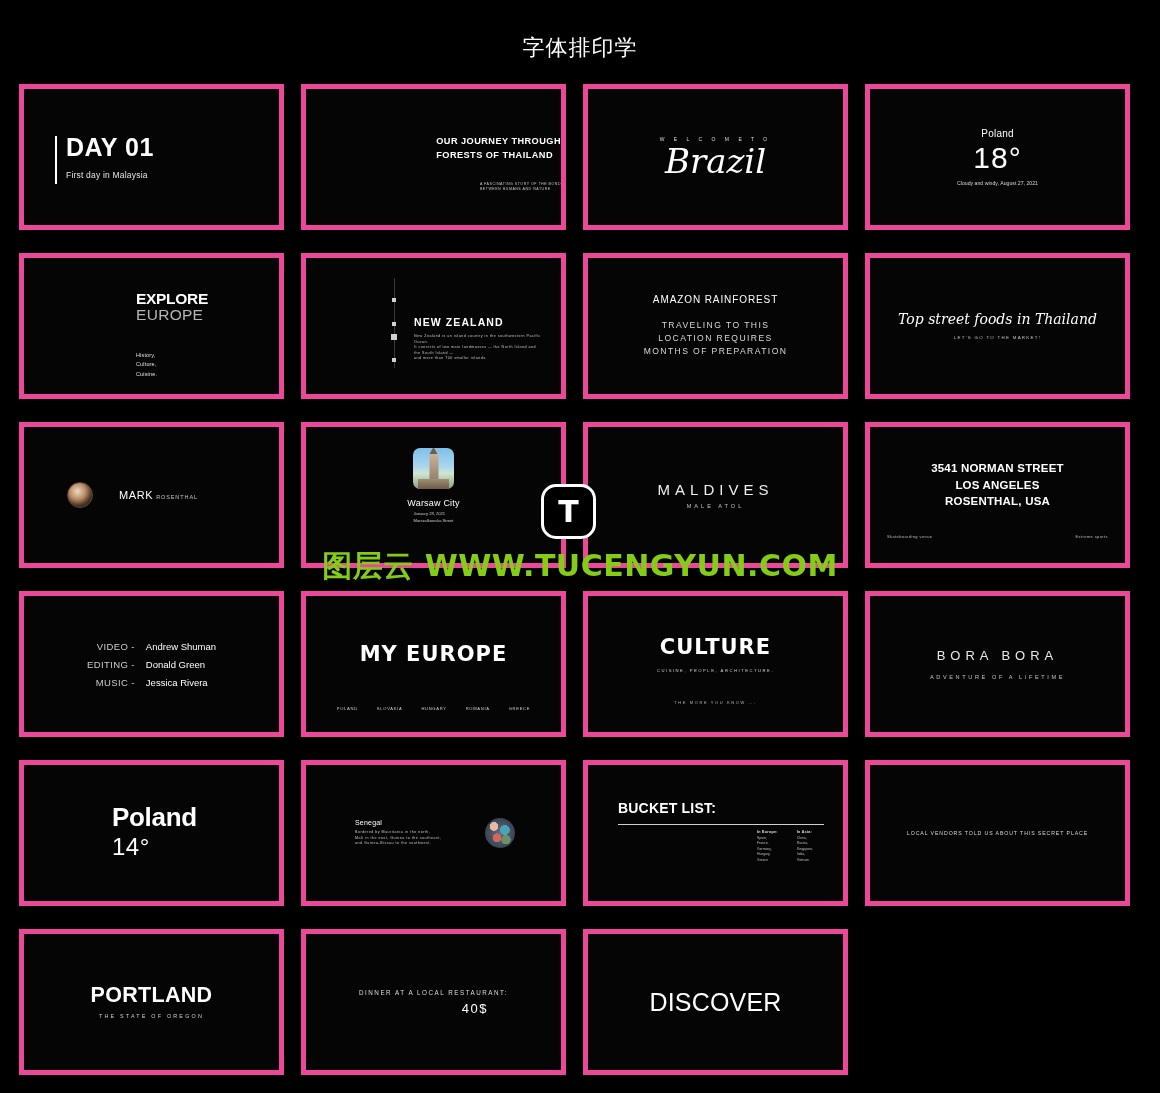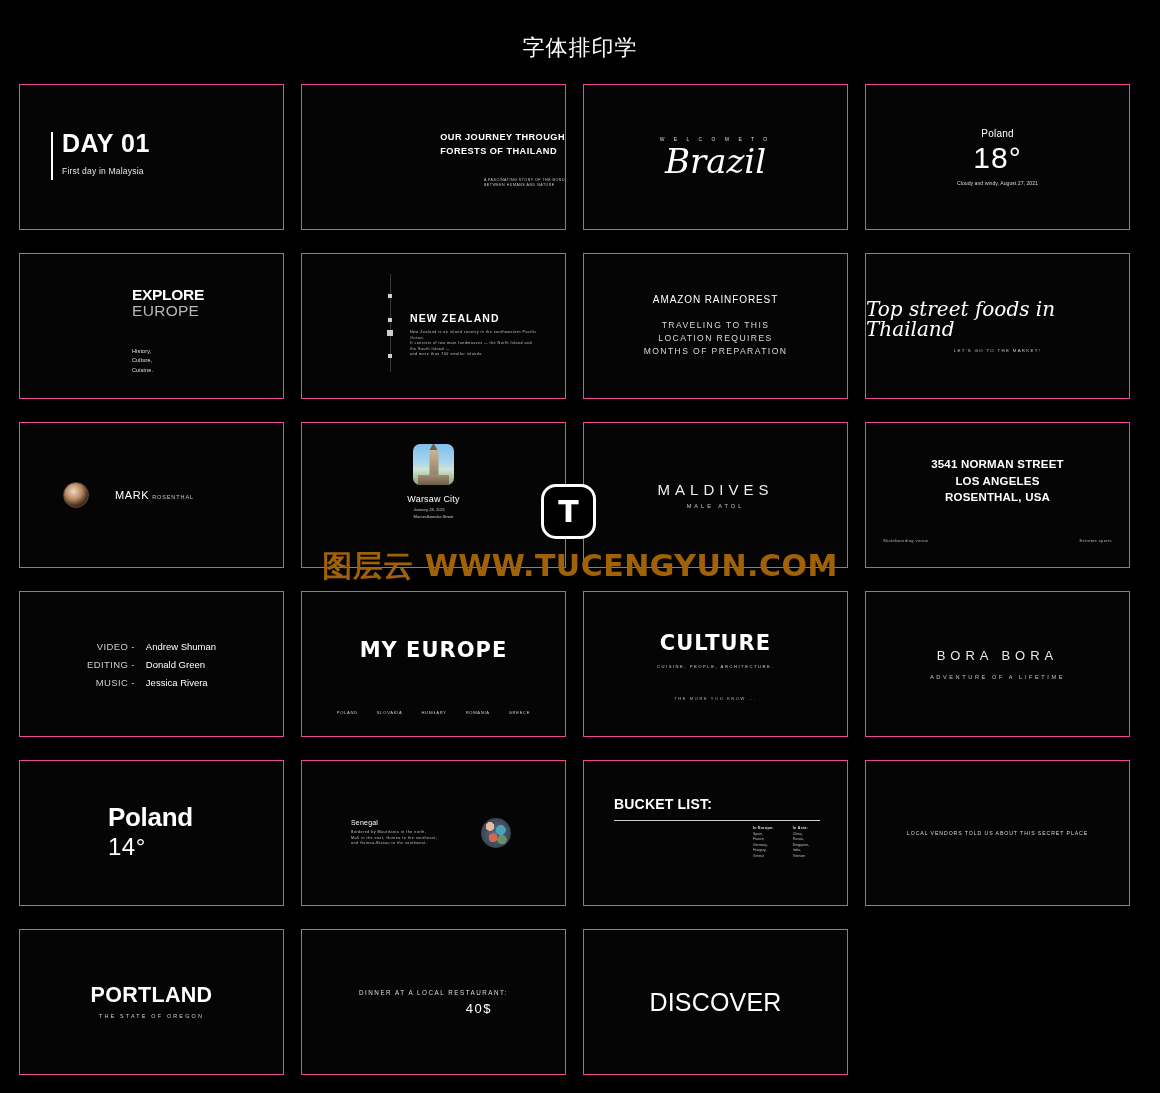--- a/index.html
+++ b/index.html
@@ -28,21 +28,21 @@
     column-gap: 17px;
     row-gap: 23px;
     padding: 21px 17px 0 19px;
   }
 
   .card {
     position: relative;
     width: 265px;
     height: 146px;
     background: #050505;
-    border: 1px solid #ec4899;
+    border: 5px solid #ec4899;
     overflow: hidden;
     display: flex;
     align-items: center;
     justify-content: center;
   }
   .inner {
     position: relative;
     width: 100%; height: 100%;
     display: flex; flex-direction: column;
     align-items: center; justify-content: center;
@@ -95,21 +95,21 @@
   .c-24 .ft { position: absolute; bottom: 17px; left: 15px; right: 15px;
               display: flex; justify-content: space-between; }
   .c-24 .ft .r { text-align: right; }
 
   
   .c-amazon .h { font-size: 10px; font-weight: 400; letter-spacing: .9px; }
   .c-amazon .s { margin-top: 14px; font-size: 8.6px; font-weight: 300; letter-spacing: 1.4px;
                  color: #d9d9d9; line-height: 1.55; text-align: center; }
 
   
-  .c-street .h { font-size: 20px; line-height: 1; }
+  .c-street .h { font-size: 14px; line-height: 1; }
   .c-street .s { font-size: 4.4px; letter-spacing: 1.3px; color: #c3c3c3; margin-top: 9px; }
 
   
   .c-mark { flex-direction: row; justify-content: flex-start; padding-left: 43px; }
   .avatar { width: 26px; height: 26px; border-radius: 50%; overflow: hidden;
             background: radial-gradient(circle at 40% 35%, #efd9c2 0%, #b98a63 38%, #4a3326 66%, #181008 100%);
             border: 1px solid #5a4434; flex: none; }
   .c-mark .nm { margin-left: 26px; font-size: 11px; letter-spacing: .6px; font-weight: 400; }
   .c-mark .nm small { font-size: 5.5px; letter-spacing: .9px; color: #c5c5c5; margin-left: 3px; }
 
@@ -212,21 +212,21 @@
   }
   .wm-logo {
     position: absolute; left: 541px; top: -62px;
     width: 55px; height: 55px; border: 3px solid #ffffff; border-radius: 15px;
     display: flex; align-items: center; justify-content: center;
     background: #000;
   }
   .wm-logo span { font-size: 30px; font-weight: 700; line-height: 1;
                   font-family: "DejaVu Sans", sans-serif; color: #fff; }
   .wm-text {
-    font-size: 30px; font-weight: 700; color: #a16207; letter-spacing: .5px;
+    font-size: 30px; font-weight: 700; color: #84cc16; letter-spacing: .5px;
     font-family: "DejaVu Sans", sans-serif; white-space: nowrap; text-align: center;
   }
 </style>
 </head>
 <body>
 
 <div class="page">
 
   <div class="page-title">字体排印学</div>
 

